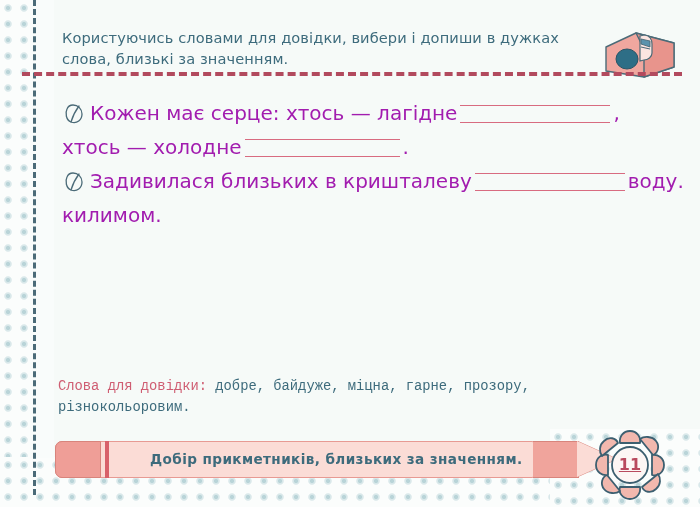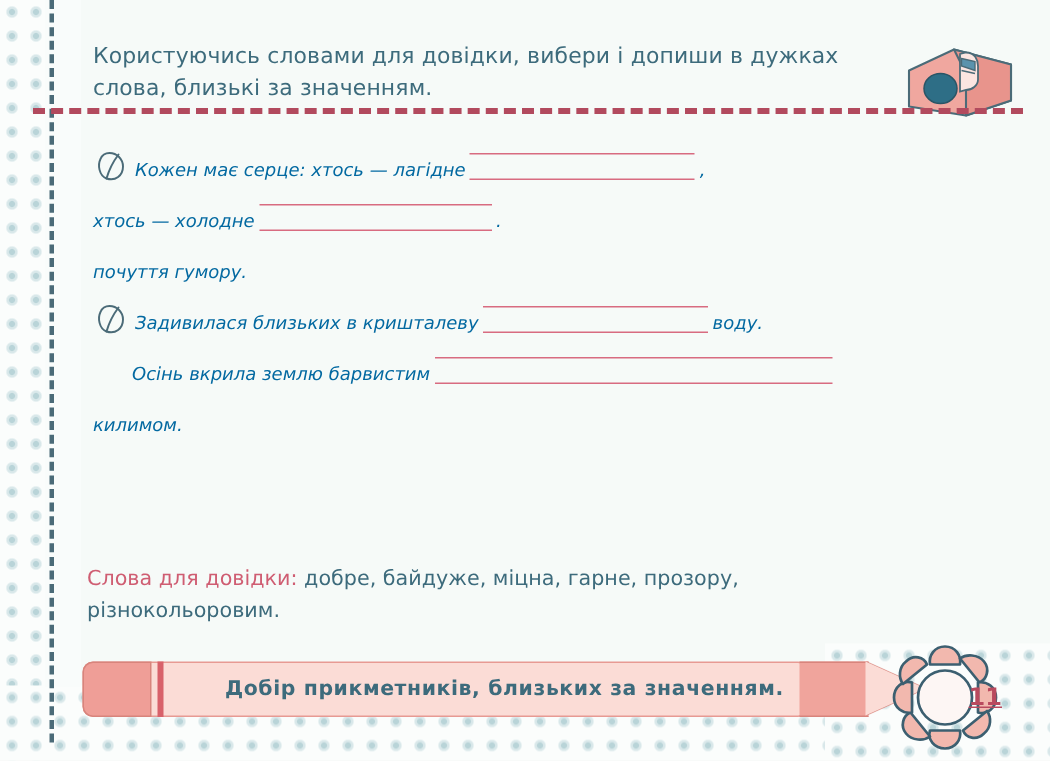--- a/index.html
+++ b/index.html
@@ -90,23 +90,22 @@
     width: 80px;
     height: 55px;
   }
 
   
   #body-text {
     position: absolute;
     left: 62px;
     top: 96px;
     width: 580px;
-    font-size: 12px;
-    color: #0369a1;
-    font-style: italic;
+    font-size: 20px;
+    color: #a21caf;
   }
 
   .ex-line {
     position: relative;
     line-height: 34px;
     white-space: nowrap;
   }
 
   .bullet {
     display: inline-block;
@@ -136,20 +135,21 @@
 
   
   #reference {
     position: absolute;
     left: 58px;
     top: 376px;
     width: 530px;
     font-size: 13.8px;
     line-height: 21px;
     color: #3d6b7c;
+    font-family: Liberation Mono, monospace;
   }
   #reference .label { color: #cf5d72; }
 
   
   #pencil {
     position: absolute;
     left: 55px;
     top: 441px;
     width: 560px;
     height: 37px;
@@ -216,21 +216,21 @@
     left: 592px;
     top: 427px;
     width: 76px;
     height: 76px;
   }
   #page-number {
     position: absolute;
     left: 0; top: 0;
     width: 76px; height: 76px;
     line-height: 76px;
-    text-align: right;
+    text-align: center;
     font-size: 16px;
     font-weight: bold;
     color: #b94a5e;
     text-decoration: underline;
   }
 </style>
 </head>
 <body>
 
 <div id="page">
@@ -266,36 +266,30 @@
           <path d="M17,3 C14,7 11,12 9,19" fill="none" stroke="#4b6b78" stroke-width="1.3" stroke-linecap="round"></path>
         </svg>
       </span><span>Кожен має серце: хтось — лагідне</span><span class="blank w150"></span><span>,</span>
     </div>
 
     <div class="ex-line">
       <span>хтось — холодне</span><span class="blank w155"></span><span>.</span>
     </div>
 
 
-    <div class="ex-line">
-      <span>почуття гумору.</span>
-    </div>
 
     <div class="ex-line">
       <span class="bullet">
         <svg width="24" height="22" viewBox="0 0 24 22">
           <path d="M5,6 C3,10 4,17 9,19 C15,21 20,17 20,11 C20,6 16,2 11,2 C8,2 6,3.5 5,6 Z" fill="none" stroke="#4b6b78" stroke-width="1.3" stroke-linecap="round"></path>
           <path d="M17,3 C14,7 11,12 9,19" fill="none" stroke="#4b6b78" stroke-width="1.3" stroke-linecap="round"></path>
         </svg>
       </span><span>Задивилася близьких в кришталеву</span><span class="blank w150"></span><span>воду.</span>
     </div>
 
-    <div class="ex-line">
-      <span class="indent"></span><span>Осінь вкрила землю барвистим</span><span class="blank w265"></span>
-    </div>
 
     <div class="ex-line">
       <span>килимом.</span>
     </div>
 
   </div>
 
   <div id="reference">
     <span class="label">Слова для довідки:</span><span> добре, байдуже, міцна, гарне, прозору, різнокольоровим.</span>
   </div>

